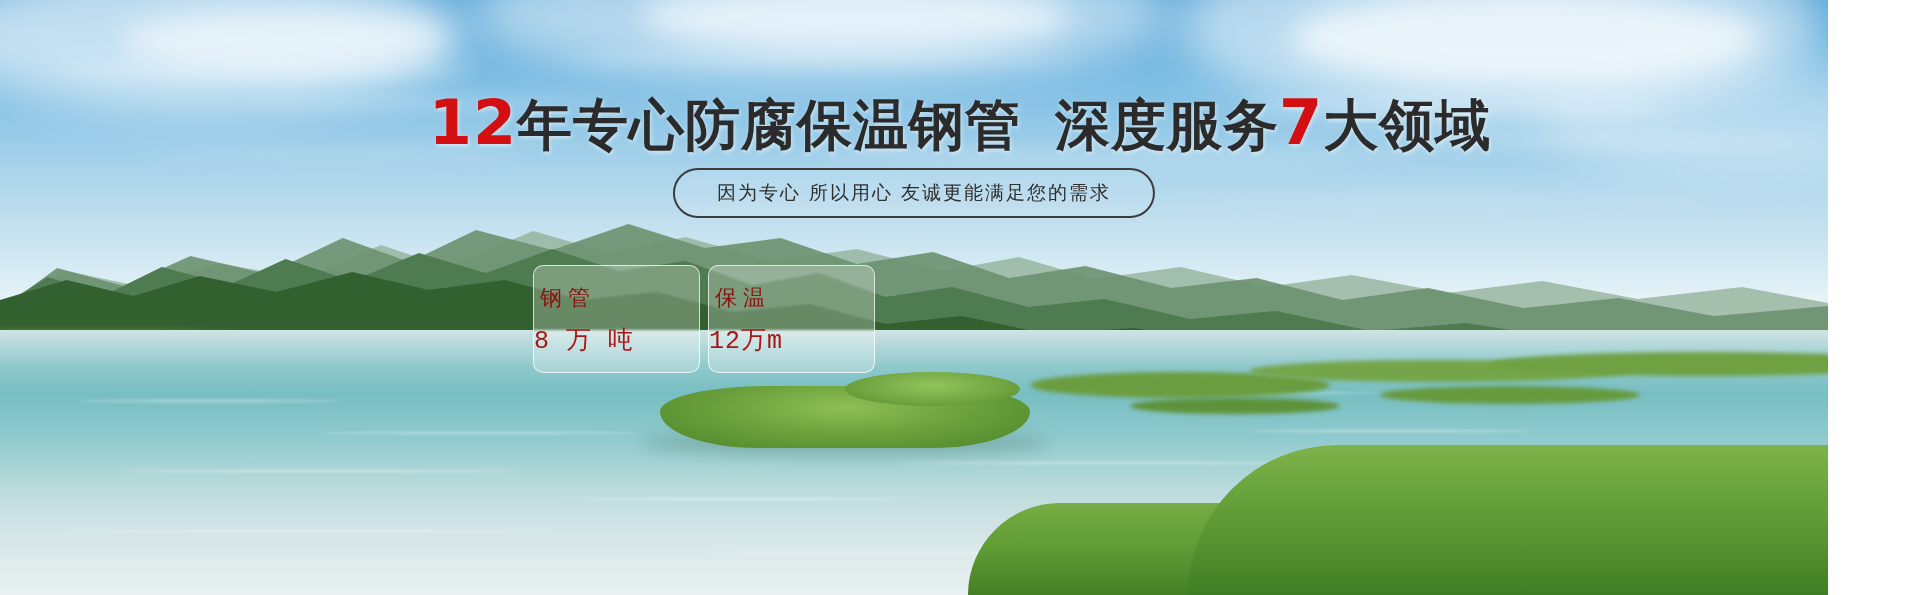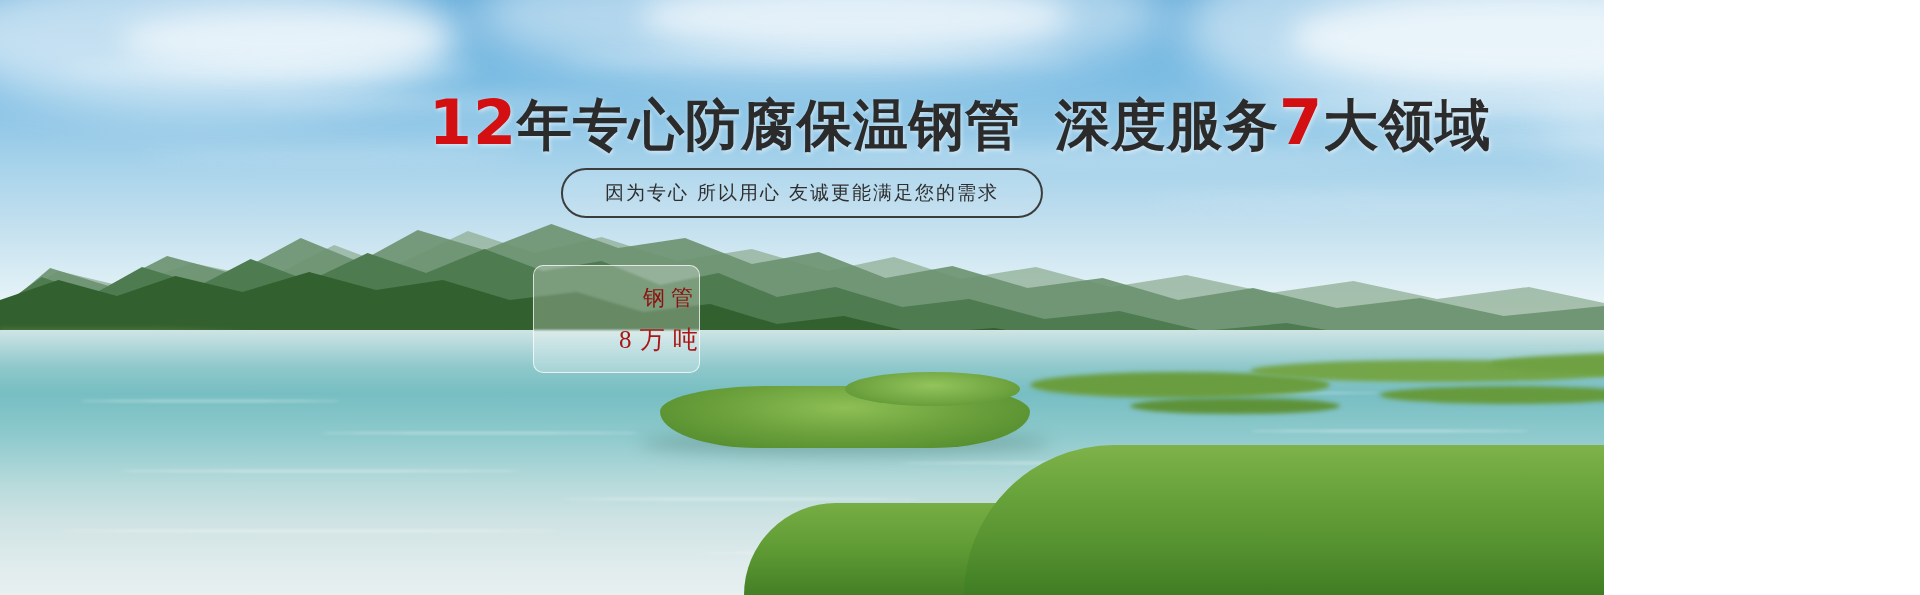--- a/index.html
+++ b/index.html
@@ -1,20 +1,20 @@
 <!DOCTYPE html>
 <html><head>
 <meta charset="utf-8">
 <style>
   * { margin:0; padding:0; box-sizing:border-box; }
   html, body { width:1920px; height:595px; overflow:hidden; }
   body { font-family:"DejaVu Sans","Liberation Sans",sans-serif; }
 
   #banner {
-    position:relative; width:1604px; height:595px; overflow:hidden;
+    position:relative; width:1828px; height:595px; overflow:hidden;
     background:linear-gradient(to bottom,
       #5ba7d8 0%, #78bae2 12%, #a2d0ea 26%,
       #c3e0ef 38%, #dceef5 47%, #eef6f8 53%, #fdfefe 58%);
     padding-left:8px;
   }
 
   
   .cloud { position:absolute; background:rgba(255,255,255,.85); border-radius:50%;
            filter:blur(14px); pointer-events:none; }
   .cloudsoft { position:absolute; border-radius:50%; filter:blur(22px);
@@ -69,28 +69,28 @@
     font-size:19px; color:#2f2f2f; letter-spacing:2px; white-space:nowrap;
     background:rgba(255,255,255,.10);
   }
 
   
   #cards { position:absolute; left:533px; top:265px; display:flex; gap:8px; }
   .card {
     width:167px; height:108px; border-radius:10px;
     background:rgba(255,255,255,.26);
     border:1px solid rgba(255,255,255,.72);
-    display:flex; flex-direction:column; align-items:flex-end;
+    display:flex; flex-direction:column; align-items:flex-start;
     justify-content:center; gap:10px;
     backdrop-filter:blur(1px);
   }
   .card-label { font-size:22px; color:#8d1111; letter-spacing:6px; text-indent:6px;
                 font-weight:500; }
   .card-value { font-size:25px; color:#a81616; letter-spacing:1px;
-                font-family:Liberation Serif, serif; }
+                font-family:Liberation Mono, monospace; }
   .card-value sup { font-size:15px; vertical-align:super; }
 </style>
 </head>
 <body>
 
 <div id="banner">
 
   <div></div>
 
   <div class="cloudsoft" style="left:-60px;top:-40px;width:520px;height:150px;"></div>
@@ -175,16 +175,22 @@
   <div id="cards">
 
     <div class="card">
       <div class="card-label">钢管</div>
       <div class="card-value">
         <span>8 万 吨</span>
       </div>
     </div>
 
 
+    <div class="card">
+      <div class="card-label">保温</div>
+      <div class="card-value">
+        <span>12万m</span>
+      </div>
+    </div>
 
   </div>
 
 </div>
 
 </body></html>

